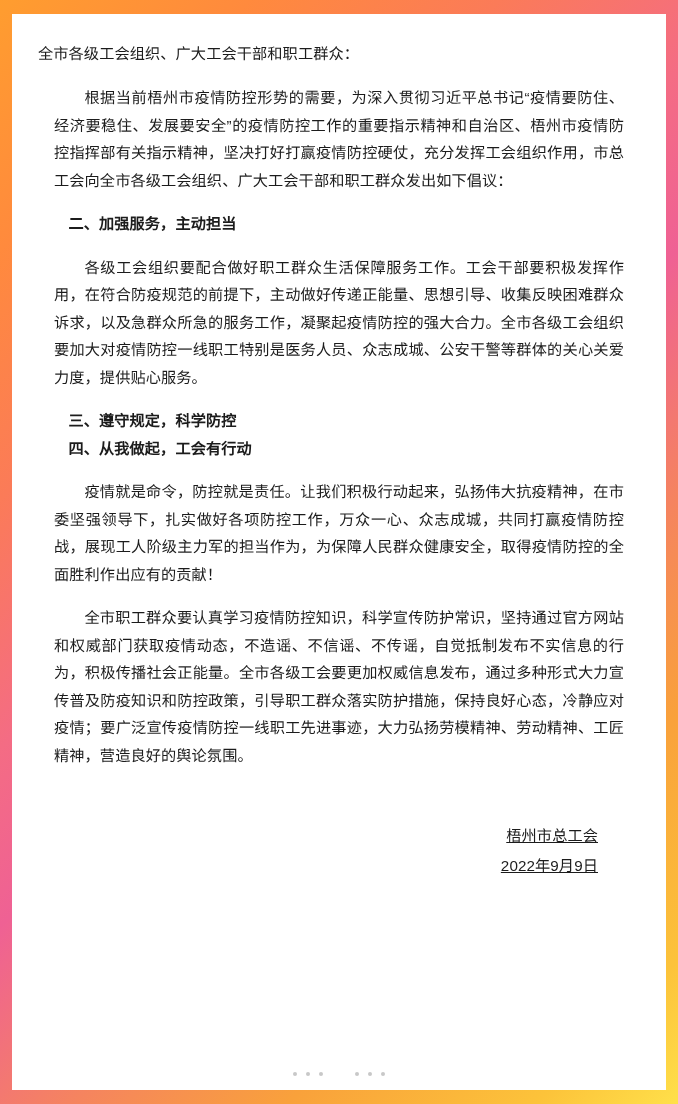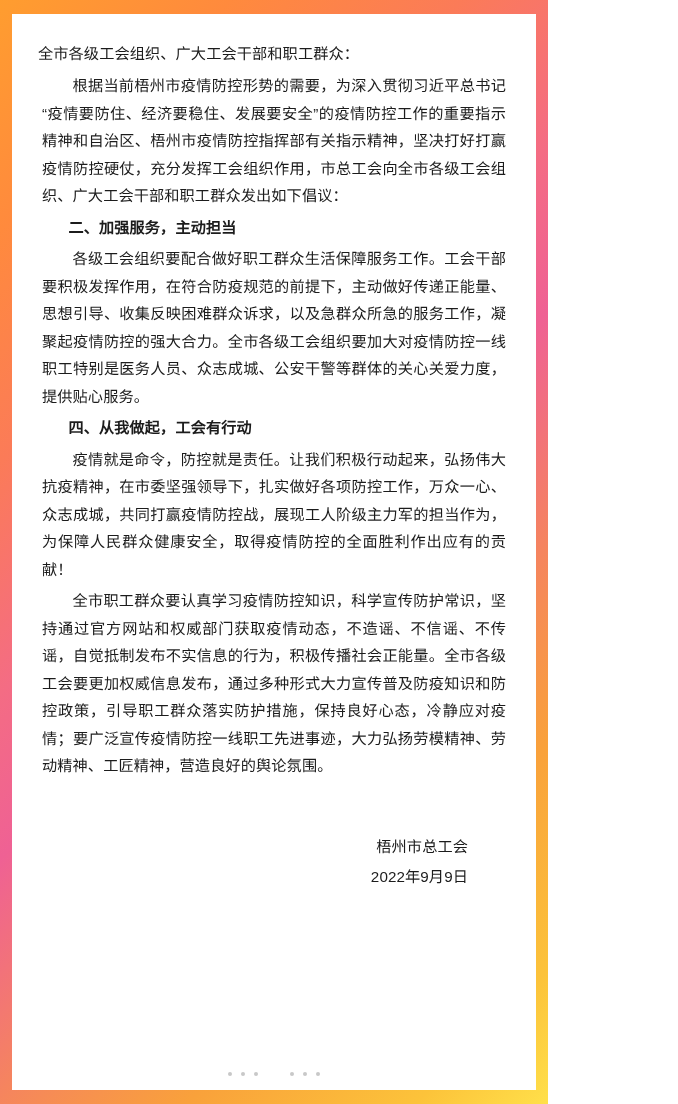--- a/index.html
+++ b/index.html
@@ -8,21 +8,21 @@
   }
   body {
     width: 678px;
     height: 1104px;
     overflow: hidden;
     font-family: "Liberation Sans", sans-serif;
     background: #ffffff;
   }
   .page {
     position: relative;
-    width: 548px;
+    width: 678px;
     height: 1104px;
     box-sizing: border-box;
     
     background: linear-gradient(135deg,
         #ff9d2f 0%,
         #ff8a3d 14%,
         #fb7b58 28%,
         #f46c84 42%,
         #ef6194 52%,
         #f5845f 66%,
@@ -47,34 +47,35 @@
     text-align: justify;
     text-justify: inter-ideograph;
     letter-spacing: 0.1px;
   }
   .salutation {
     margin: 0 0 0 0;
     font-size: 15.2px;
     line-height: 28px;
   }
   .para {
-    margin: 4px;
+    margin: 16px;
     text-indent: 2em;
   }
   .heading {
     margin: 0;
     text-indent: 2em;
     font-weight: bold;
   }
   .sign {
     margin-top: 52px;
     text-align: right;
     padding-right: 42px;
     line-height: 30px;
     font-size: 15.2px;
+    text-decoration: underline;
   }
   .sign div {
     white-space: nowrap;
   }
   .dots {
     position: absolute;
     left: 0;
     right: 0;
     bottom: 14px;
     display: flex;
@@ -101,20 +102,21 @@
     <div class="doc">
 
       <p class="salutation">全市各级工会组织、广大工会干部和职工群众：</p>
 
       <p class="para">根据当前梧州市疫情防控形势的需要，为深入贯彻习近平总书记“疫情要防住、经济要稳住、发展要安全”的疫情防控工作的重要指示精神和自治区、梧州市疫情防控指挥部有关指示精神，坚决打好打赢疫情防控硬仗，充分发挥工会组织作用，市总工会向全市各级工会组织、广大工会干部和职工群众发出如下倡议：</p>
 
 
       <p class="heading">二、加强服务，主动担当</p>
       <p class="para">各级工会组织要配合做好职工群众生活保障服务工作。工会干部要积极发挥作用，在符合防疫规范的前提下，主动做好传递正能量、思想引导、收集反映困难群众诉求，以及急群众所急的服务工作，凝聚起疫情防控的强大合力。全市各级工会组织要加大对疫情防控一线职工特别是医务人员、众志成城、公安干警等群体的关心关爱力度，提供贴心服务。</p>
 
+      <p class="heading">三、遵守规定，科学防控</p>
 
       <p class="heading">四、从我做起，工会有行动</p>
       <p class="para">疫情就是命令，防控就是责任。让我们积极行动起来，弘扬伟大抗疫精神，在市委坚强领导下，扎实做好各项防控工作，万众一心、众志成城，共同打赢疫情防控战，展现工人阶级主力军的担当作为，为保障人民群众健康安全，取得疫情防控的全面胜利作出应有的贡献！</p>
 
       <p class="para">全市职工群众要认真学习疫情防控知识，科学宣传防护常识，坚持通过官方网站和权威部门获取疫情动态，不造谣、不信谣、不传谣，自觉抵制发布不实信息的行为，积极传播社会正能量。全市各级工会要更加权威信息发布，通过多种形式大力宣传普及防疫知识和防控政策，引导职工群众落实防护措施，保持良好心态，冷静应对疫情；要广泛宣传疫情防控一线职工先进事迹，大力弘扬劳模精神、劳动精神、工匠精神，营造良好的舆论氛围。</p>
 
       <div class="sign">
         <div>梧州市总工会</div>
         <div>2022年9月9日</div>
       </div>

